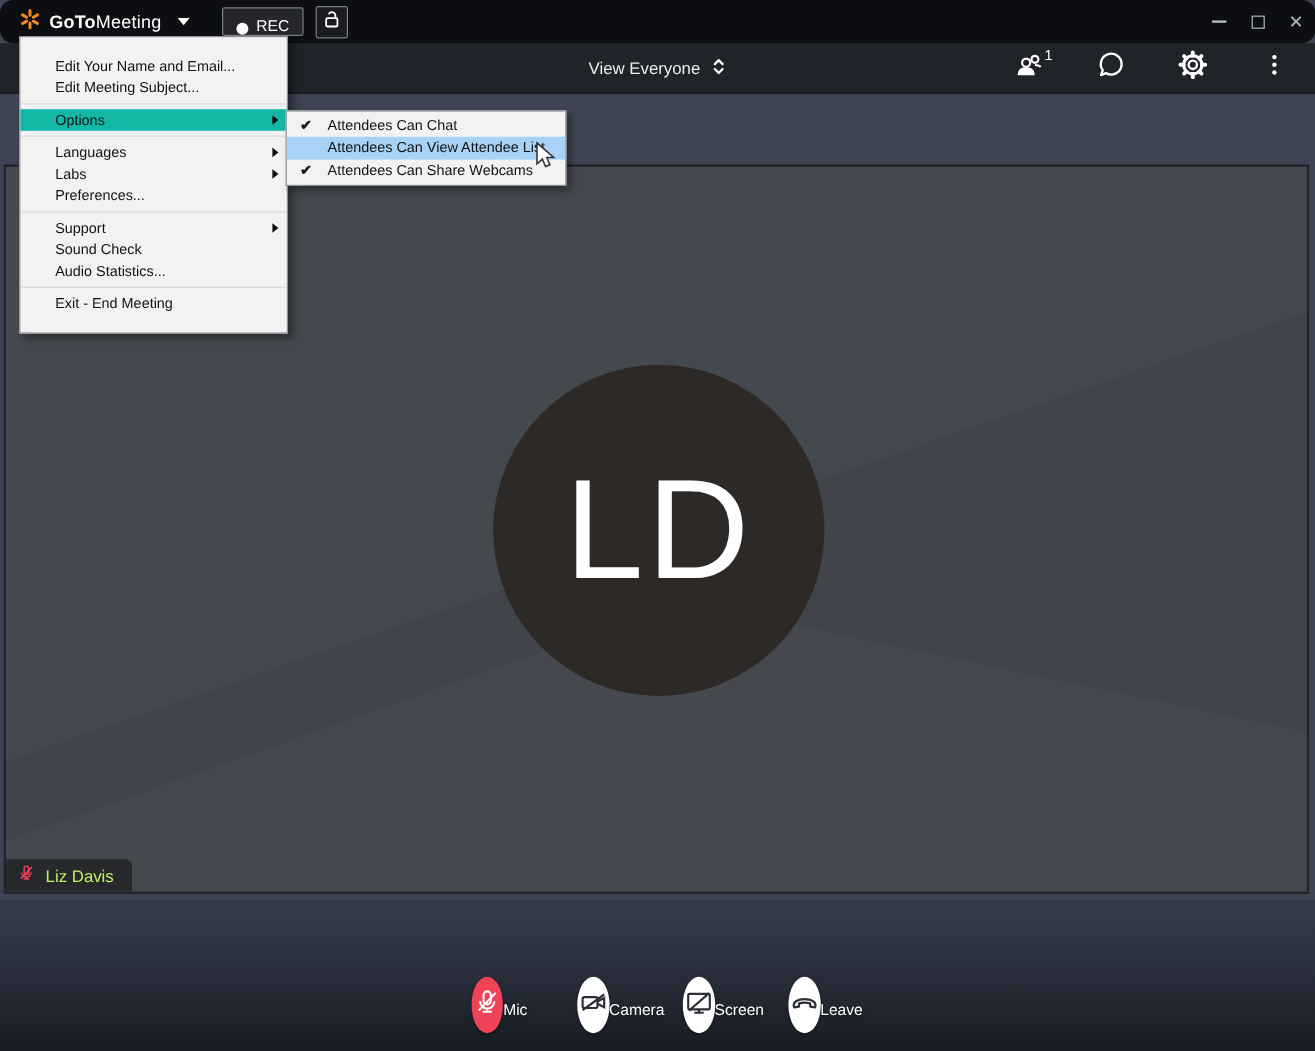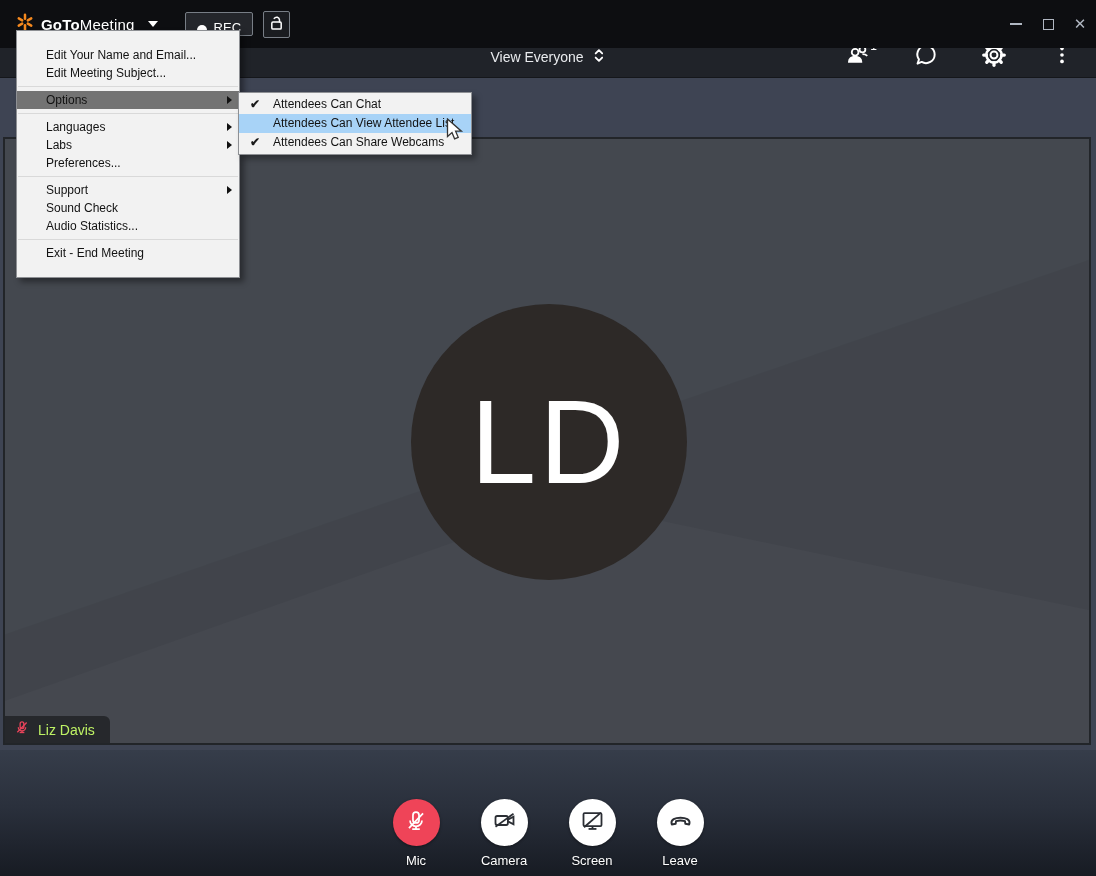--- a/index.html
+++ b/index.html
@@ -1,20 +1,20 @@
 <!DOCTYPE html>
 <html><head>
 <meta charset="utf-8">
 <style>
   * { margin:0; padding:0; box-sizing:border-box; }
   body { font-family:"Liberation Sans", sans-serif; background:#000; }
   .window { position:relative; width:1096px; height:876px; overflow:hidden; background:#3e4453; cursor:default; }
 
   
-  .titlebar { position:absolute; left:0; top:0; width:1096px; height:48px; background:#0d0e11; display:flex; align-items:center; padding:0 0 0 16px; z-index:5; }
+  .titlebar { position:absolute; left:0; top:0; width:1096px; height:36px; background:#0d0e11; display:flex; align-items:center; padding:0 0 0 16px; z-index:5;border-radius:11px; }
   .brand { display:flex; align-items:center; gap:7px; height:100%; }
   .brand-text { color:#fff; font-size:15px; letter-spacing:.2px; }
   .brand-text b { font-weight:bold; }
   .caret-down { width:0; height:0; border-left:5px solid transparent; border-right:5px solid transparent; border-top:6px solid #fff; margin-left:6px; }
   .rec-btn { margin-left:27px; height:24px; border:1px solid #787e86; background:#24262b; border-radius:2px; display:flex; align-items:flex-end; gap:7px; padding:0 11px; color:#fff; font-size:13px; }
   .rec-dot { width:10px; height:10px; border-radius:50%; background:#fff; }
   .lock-btn { margin-left:10px; width:27px; height:27px; border:1px solid #787e86; background:#1a1c20; border-radius:2px; display:flex; align-items:center; justify-content:center; }
   .win-controls { margin-left:auto; display:flex; align-items:center; height:100%; }
   .win-btn { width:32px; height:36px; display:flex; align-items:center; justify-content:center; color:#b0b7c2; font-size:15px; }
   .min-glyph { display:block; width:12px; border-top:2px solid #b0b7c2; }
@@ -33,30 +33,30 @@
   .ridge1 { position:absolute; inset:0; background:rgba(0,0,0,0.045); clip-path:polygon(0 82%, 100% 20%, 100% 100%, 0 100%); }
   .ridge2 { position:absolute; inset:0; background:rgba(255,255,255,0.022); clip-path:polygon(0 93%, 52% 60%, 100% 78%, 100% 100%, 0 100%); }
   .avatar { position:absolute; left:406px; top:165px; width:276px; height:276px; border-radius:50%; background:#2d2927; display:flex; align-items:center; justify-content:center; }
   .avatar-initials { color:#fff; font-size:118px; font-weight:200; letter-spacing:3px; }
   .name-tag { position:absolute; left:0; bottom:0; height:27px; background:#26282c; border-top-right-radius:6px; display:flex; align-items:center; gap:8px; padding:0 15px 0 9px; }
   .name-tag-label { color:#bef264; font-size:14px; }
 
   
   .bottombar { position:absolute; left:0; top:750px; width:1096px; height:126px; background:linear-gradient(180deg,#363d4a 0%, #2a303c 45%, #171b23 100%); display:flex; justify-content:center; }
   .controls-row { display:flex; gap:41px; padding-top:49px; }
-  .ctl { display:flex; flex-direction:column; align-items:center; width:47px; }
+  .ctl { display:flex; flex-direction:row; align-items:center; width:47px; }
   .ctl-circle { width:47px; height:47px; border-radius:50%; display:flex; align-items:center; justify-content:center; background:#fff; box-shadow:0 1px 3px rgba(0,0,0,.4); }
   .ctl-circle.red { background:#ef4458; }
   .ctl-label { margin-top:7px; color:#fff; font-size:13px; white-space:nowrap; text-shadow:0 1px 2px rgba(0,0,0,.6); }
 
   
   .menu { position:absolute; left:16px; top:30px; width:224px; background:#f2f2f2; border:1px solid #8e9094; box-shadow:4px 4px 6px rgba(0,0,0,.4); padding:15px 0; z-index:10; }
   .mi { position:relative; height:18px; line-height:18px; padding-left:29px; font-size:12px; color:#121212; white-space:nowrap; }
   .mi.disabled { color:#a7a7a7; }
-  .mi.hl { background:#737373; }
+  .mi.hl { background:#14b8a6; }
   .mi-arrow { position:absolute; right:7px; top:5px; width:0; height:0; border-top:4px solid transparent; border-bottom:4px solid transparent; border-left:5px solid #111; }
   .sep { border-top:1px solid #d9d9d9; margin:4px 1px; }
 
   
   .submenu { position:absolute; left:238px; top:92px; width:234px; background:#f2f2f2; border:1px solid #8e9094; box-shadow:4px 4px 6px rgba(0,0,0,.35); padding:2px 0; z-index:11; }
   .smi { position:relative; height:19px; line-height:19px; padding-left:34px; font-size:12px; color:#121212; white-space:nowrap; }
   .smi.hl { background:#a8d3f7; }
   .smi-check { position:absolute; left:11px; top:0; font-size:12px; font-weight:bold; color:#1a1a1a; }
 
   .fake-cursor { position:absolute; left:446px; top:118px; z-index:20; }

